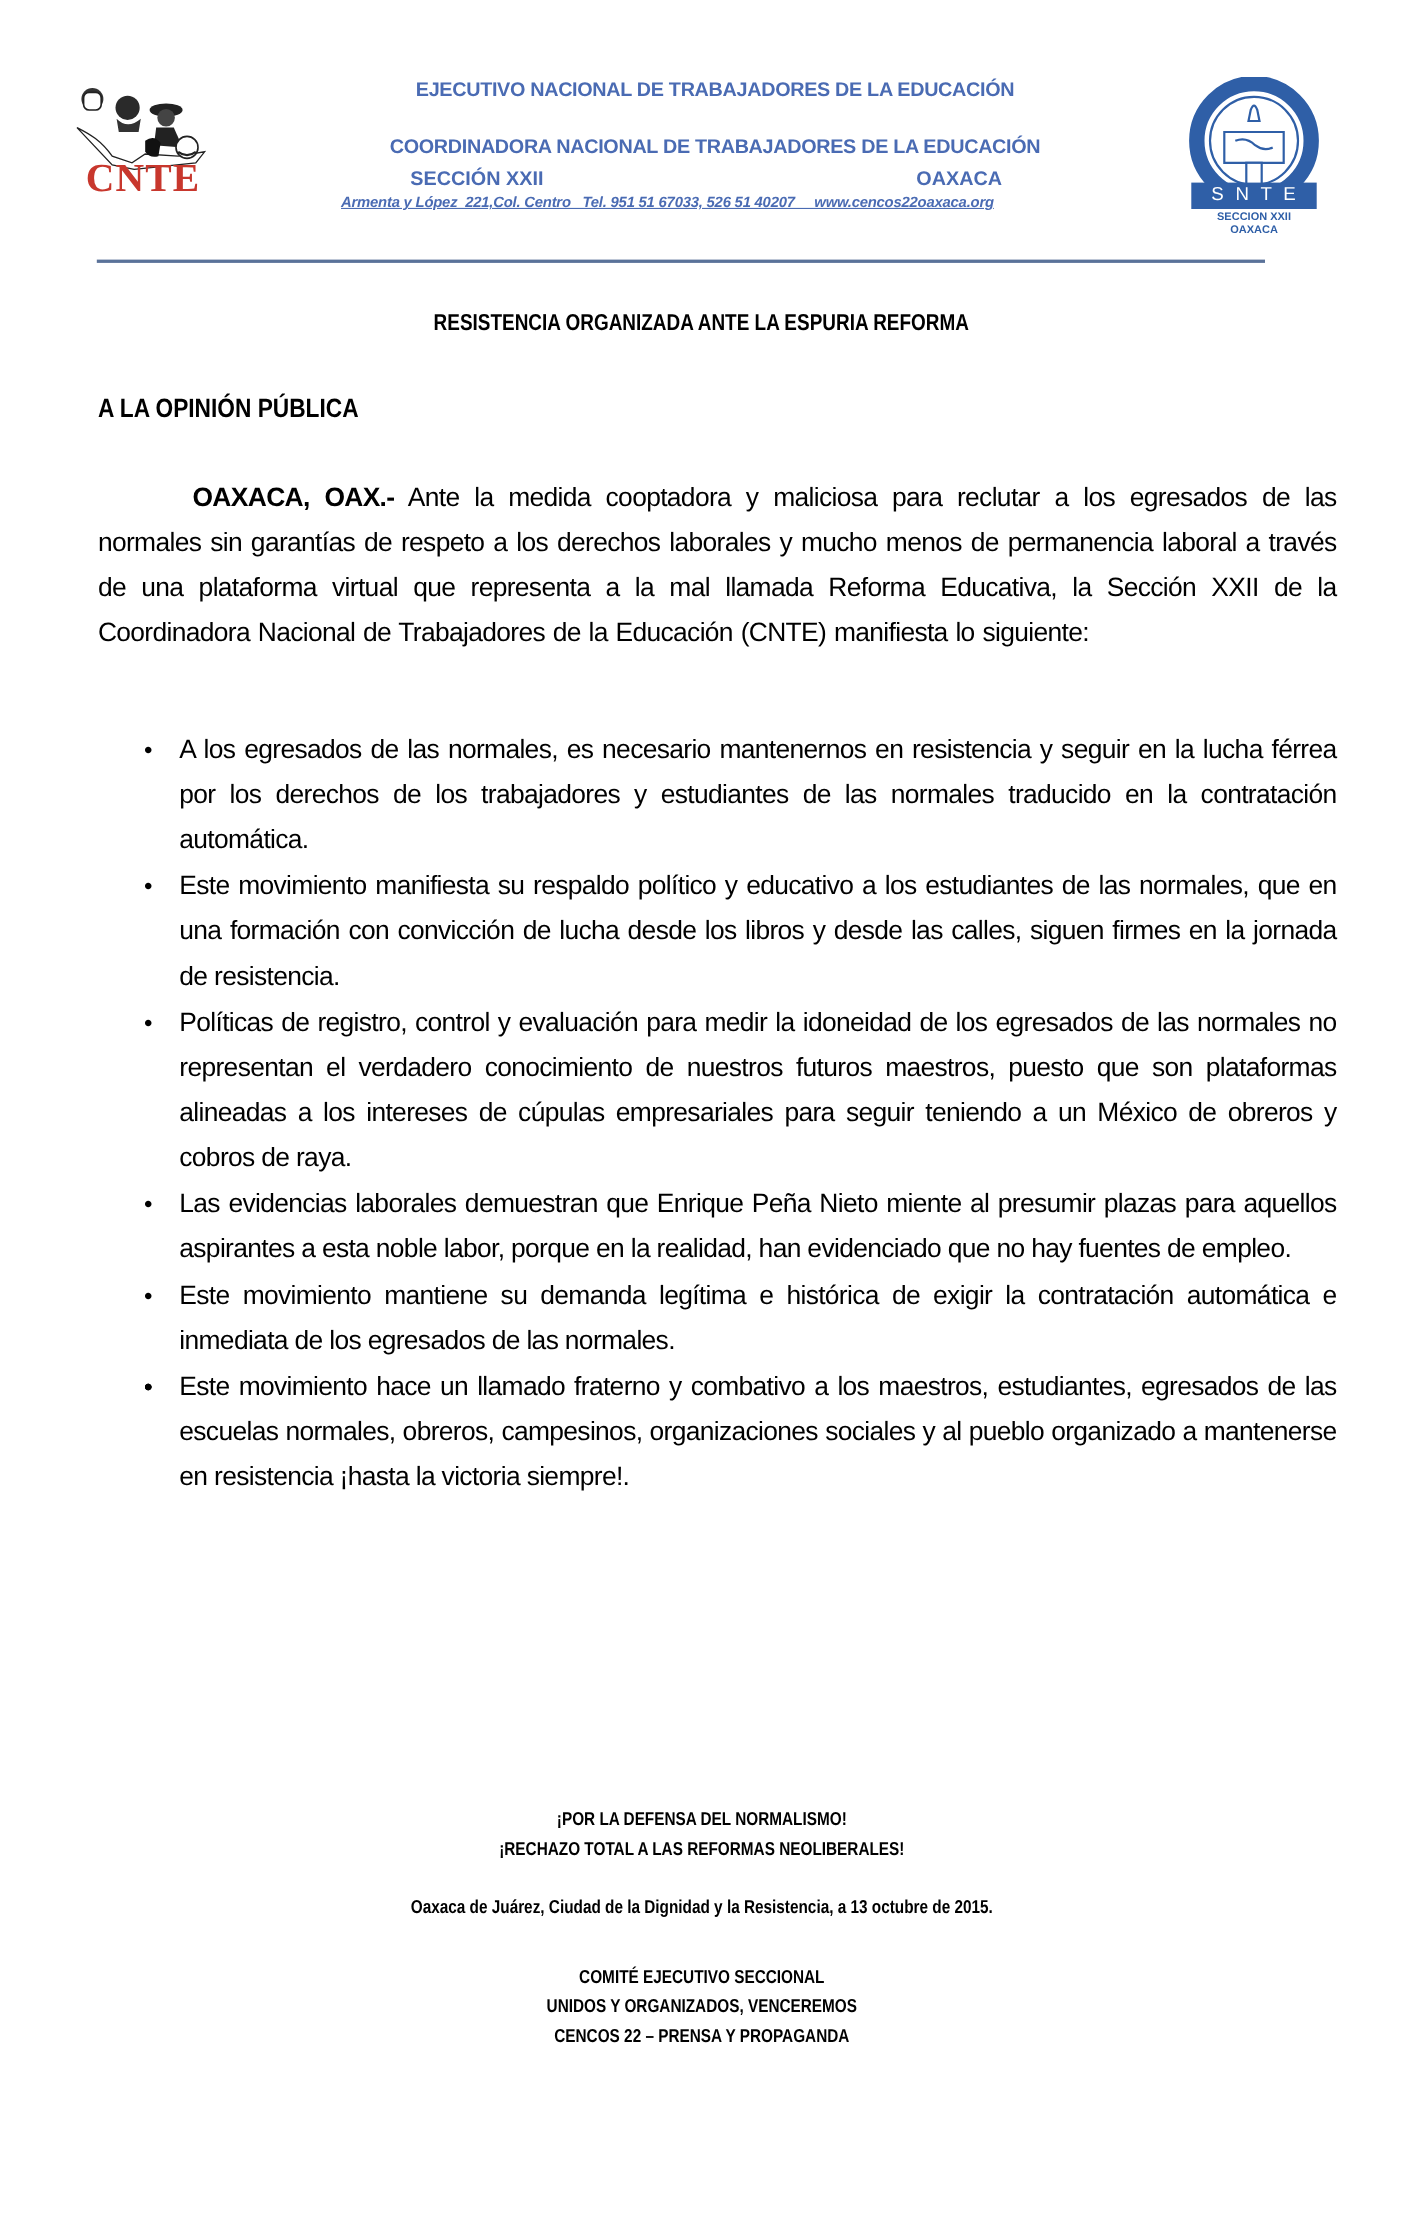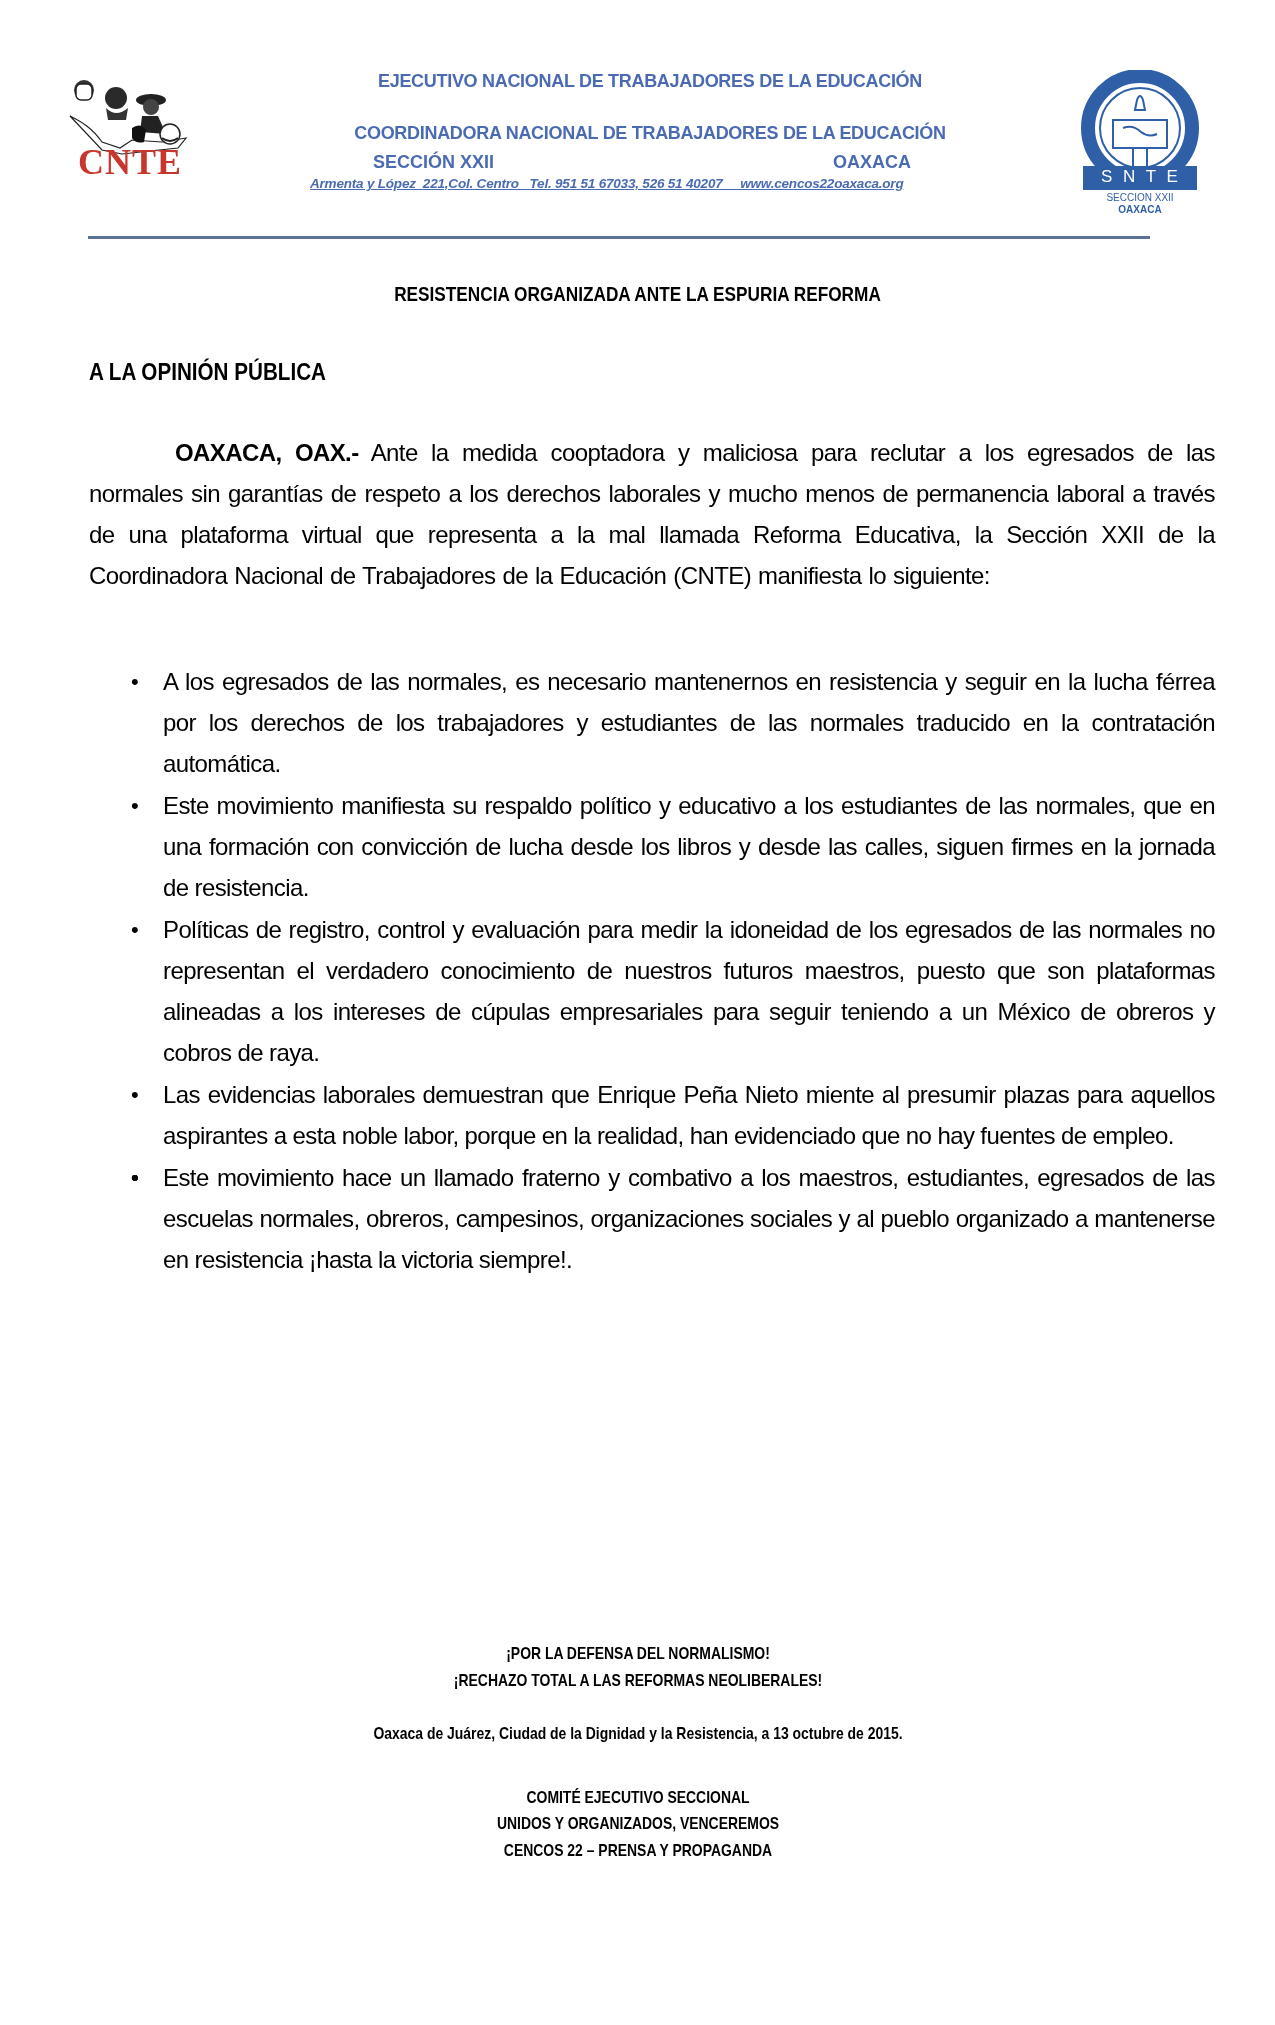--- a/index.html
+++ b/index.html
@@ -59,37 +59,37 @@
   <svg width="130" height="160" viewBox="0 0 130 160">
     <circle cx="65" cy="58" r="52" fill="none" stroke="#2f5fa7" stroke-width="14"></circle>
     <circle cx="65" cy="58" r="40" fill="#fff" stroke="#2f5fa7" stroke-width="2"></circle>
     <path d="M38 50 L92 50 L92 78 L38 78 Z" fill="#fff" stroke="#2f5fa7" stroke-width="2"></path>
     <path d="M48 58 q10 -4 18 4 q8 6 16 2" stroke="#2f5fa7" stroke-width="2" fill="none"></path>
     <path d="M60 40 L70 40 L68 30 Q65 22 62 30 Z" fill="#fff" stroke="#2f5fa7" stroke-width="2"></path>
     <rect x="58" y="78" width="14" height="20" fill="#fff" stroke="#2f5fa7" stroke-width="2"></rect>
     <rect x="8" y="96" width="114" height="24" fill="#2f5fa7"></rect>
   </svg>
   <div style="position:absolute; left:8px; top:97px; width:116px; text-align:center; color:#fff; font-weight:normal; font-size:17px; letter-spacing:3px;">S N T E</div>
-  <div style="position:absolute; left:0; top:122px; width:130px; text-align:center; color:#2f5fa7; font-weight:normal; font-size:10px;">SECCION XXII</div>
+  <div style="position:absolute; left:0; top:122px; width:130px; text-align:center; color:#2f5fa7; font-weight:bold; font-size:10px;">SECCION XXII</div>
   <div style="position:absolute; left:0; top:134px; width:130px; text-align:center; color:#2f5fa7; font-weight:bold; font-size:10px;">OAXACA</div>
 </div>
 
 <div class="rule"></div>
 
 <div class="title">RESISTENCIA ORGANIZADA ANTE LA ESPURIA REFORMA</div>
 <div class="greeting">A LA OPINIÓN PÚBLICA</div>
 
 <div class="body intro"><b>OAXACA, OAX.-</b><span> Ante la medida cooptadora y maliciosa para reclutar a los egresados de las normales sin garantías de respeto a los  derechos laborales y mucho menos de permanencia laboral a través de una plataforma virtual que representa a la mal llamada Reforma Educativa,  la Sección XXII de la Coordinadora Nacional de Trabajadores de la Educación  (CNTE) manifiesta lo siguiente:</span></div>
 
 <ul class="bullets">
   <li><span class="dot">•</span><span>A los egresados de las normales,  es necesario mantenernos en resistencia y seguir en la lucha férrea por los derechos de los trabajadores y estudiantes de las normales traducido en la contratación automática.</span></li>
   <li><span class="dot">•</span><span>Este movimiento manifiesta su respaldo político y educativo a los estudiantes de las normales, que en una formación con convicción de lucha desde los libros y desde las calles,  siguen firmes en la jornada de resistencia.</span></li>
   <li><span class="dot">•</span><span>Políticas  de registro,  control y evaluación  para medir la idoneidad  de los egresados de las normales no representan el verdadero conocimiento de nuestros futuros maestros, puesto que son plataformas alineadas a los intereses de cúpulas empresariales para seguir teniendo a un México de obreros y cobros de raya.</span></li>
   <li><span class="dot">•</span><span>Las evidencias laborales demuestran que  Enrique Peña Nieto miente al presumir plazas para aquellos aspirantes a esta noble labor,  porque en la realidad,  han evidenciado que no hay fuentes de empleo.</span></li>
-  <li><span class="dot">•</span></li>
+  <li><span class="dot">•</span><span>Este movimiento mantiene su demanda legítima e histórica de exigir la contratación automática e inmediata de los egresados de las normales.</span></li>
   <li><span class="dot">•</span></li>
   <li><span class="dot">•</span></li>
   <li><span class="dot">•</span><span>Este movimiento hace un llamado fraterno y combativo a los maestros,  estudiantes, egresados de las escuelas normales, obreros,  campesinos,  organizaciones sociales y al pueblo organizado a mantenerse en resistencia ¡hasta la victoria siempre!.</span></li>
 </ul>
 
 <div class="foot" style="top:1640px; left:-12px;">¡POR LA DEFENSA DEL NORMALISMO!</div>
 <div class="foot" style="top:1667px; left:-12px;">¡RECHAZO TOTAL A LAS REFORMAS NEOLIBERALES!</div>
 <div class="foot" style="top:1720px; left:-12px;">Oaxaca de Juárez, Ciudad de la Dignidad y la Resistencia, a 13 octubre de 2015.</div>
 <div class="foot" style="top:1784px; left:-12px;">COMITÉ EJECUTIVO SECCIONAL</div>
 <div class="foot" style="top:1810px; left:-12px;">UNIDOS Y ORGANIZADOS, VENCEREMOS</div>

